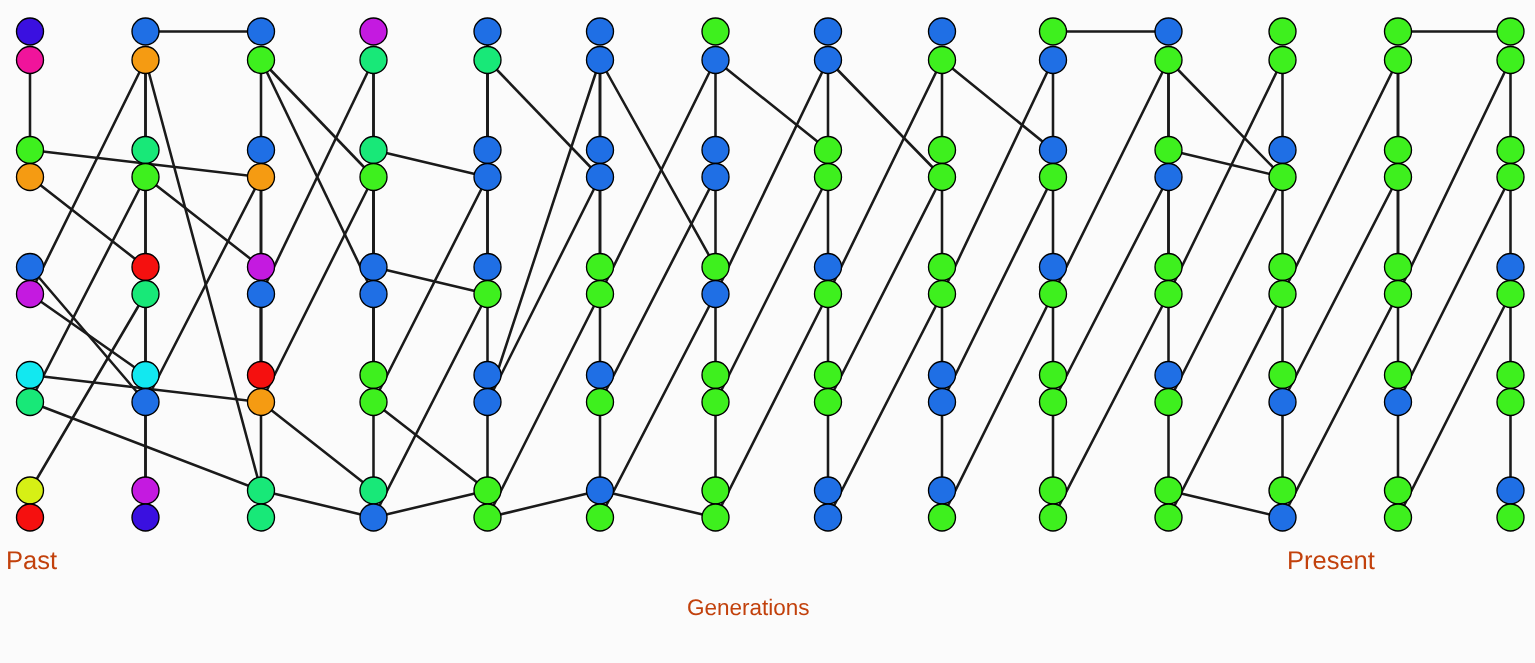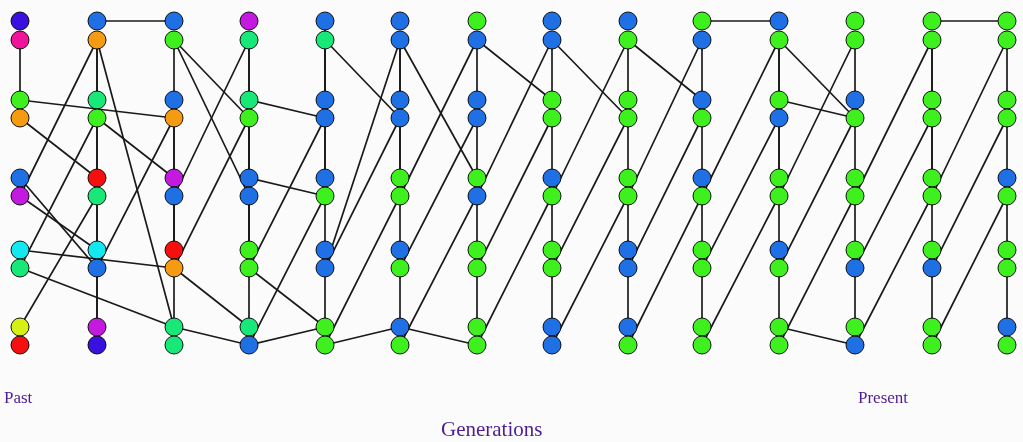--- a/index.html
+++ b/index.html
@@ -7,30 +7,29 @@
   body{
     width:1023px;height:442px;
     background:#ffffff;
     font-family:"Liberation Sans", sans-serif;
     overflow:hidden;
   }
   #root{position:relative;width:1023px;height:442px;background:#fbfbfb;}
   #plot{position:absolute;left:0;top:0;width:1023px;height:442px;}
   .axis-label{
     position:absolute;
-    font-family:Liberation Serif, serif;
-    color:#4c1d95;
+    font-family:Liberation Sans, sans-serif;
+    color:#c2410c;
     white-space:nowrap;
     font-size:17px;
     line-height:19px;
-    margin-top:24px;
   }
   #past-label{left:4px;top:364px;}
   #present-label{left:858px;top:364px;}
-  #x-axis-label{left:441px;top:396px;font-size:21px;}
+  #x-axis-label{left:458px;top:396px;font-size:15px;}
   svg{display:block;shape-rendering:geometricPrecision;}
 </style>
 </head>
 <body>
 
 <div id="root">
 
   <svg id="plot" width="1023" height="442" viewBox="0 0 1023 442">
     <g id="edge-layer">
         <line x1="97" y1="21" x2="174" y2="21" stroke="#1a1a1a" stroke-width="1.7" stroke-linecap="round"></line>

